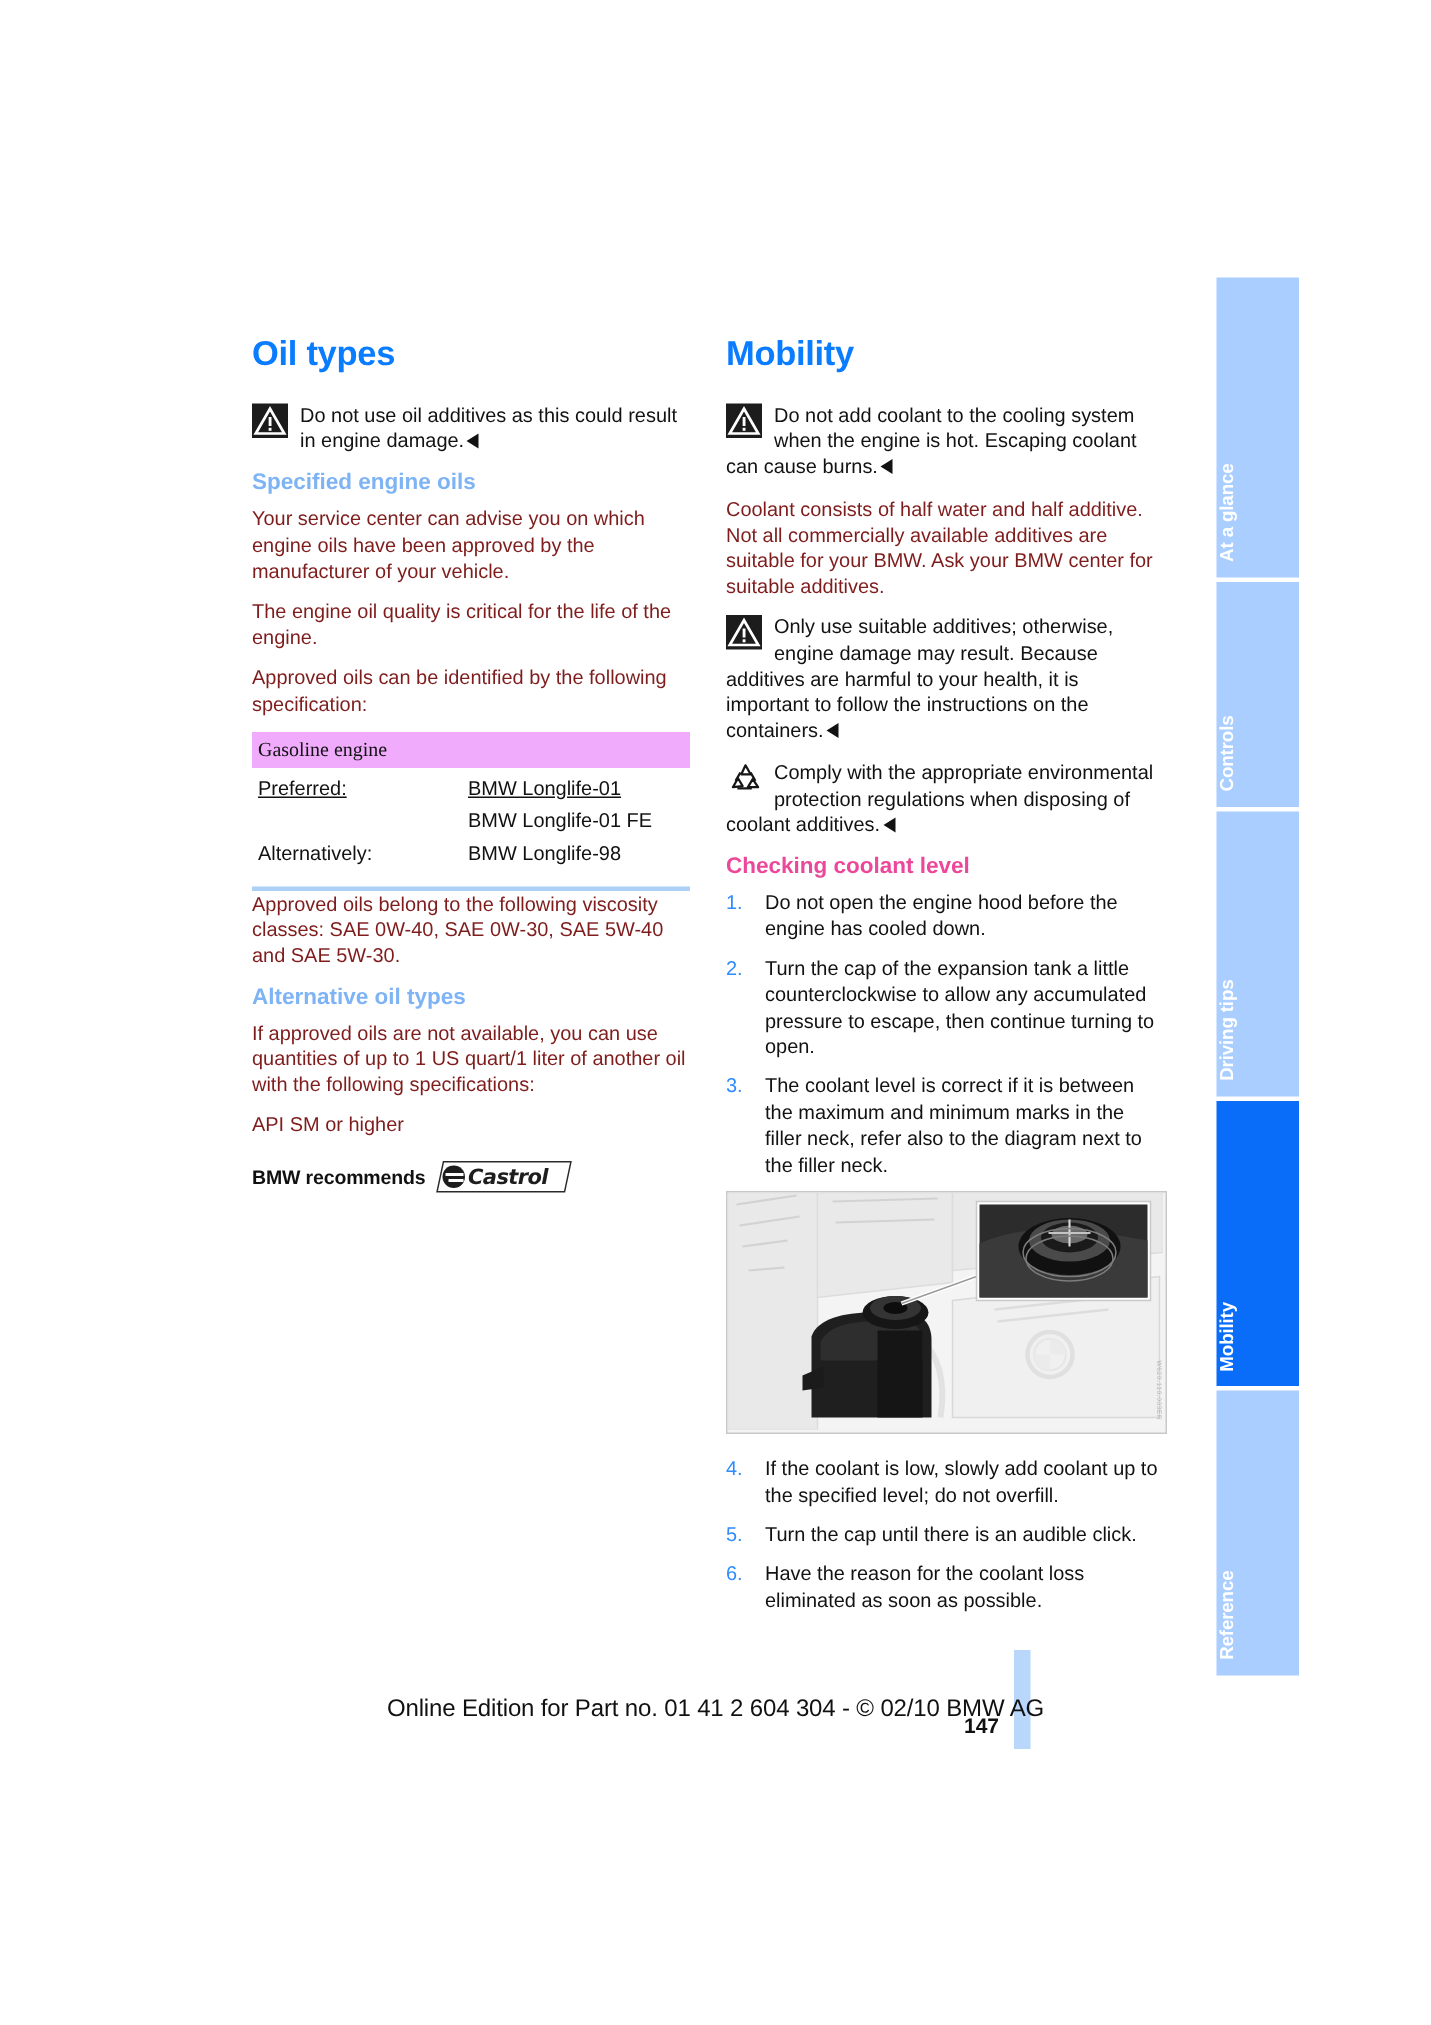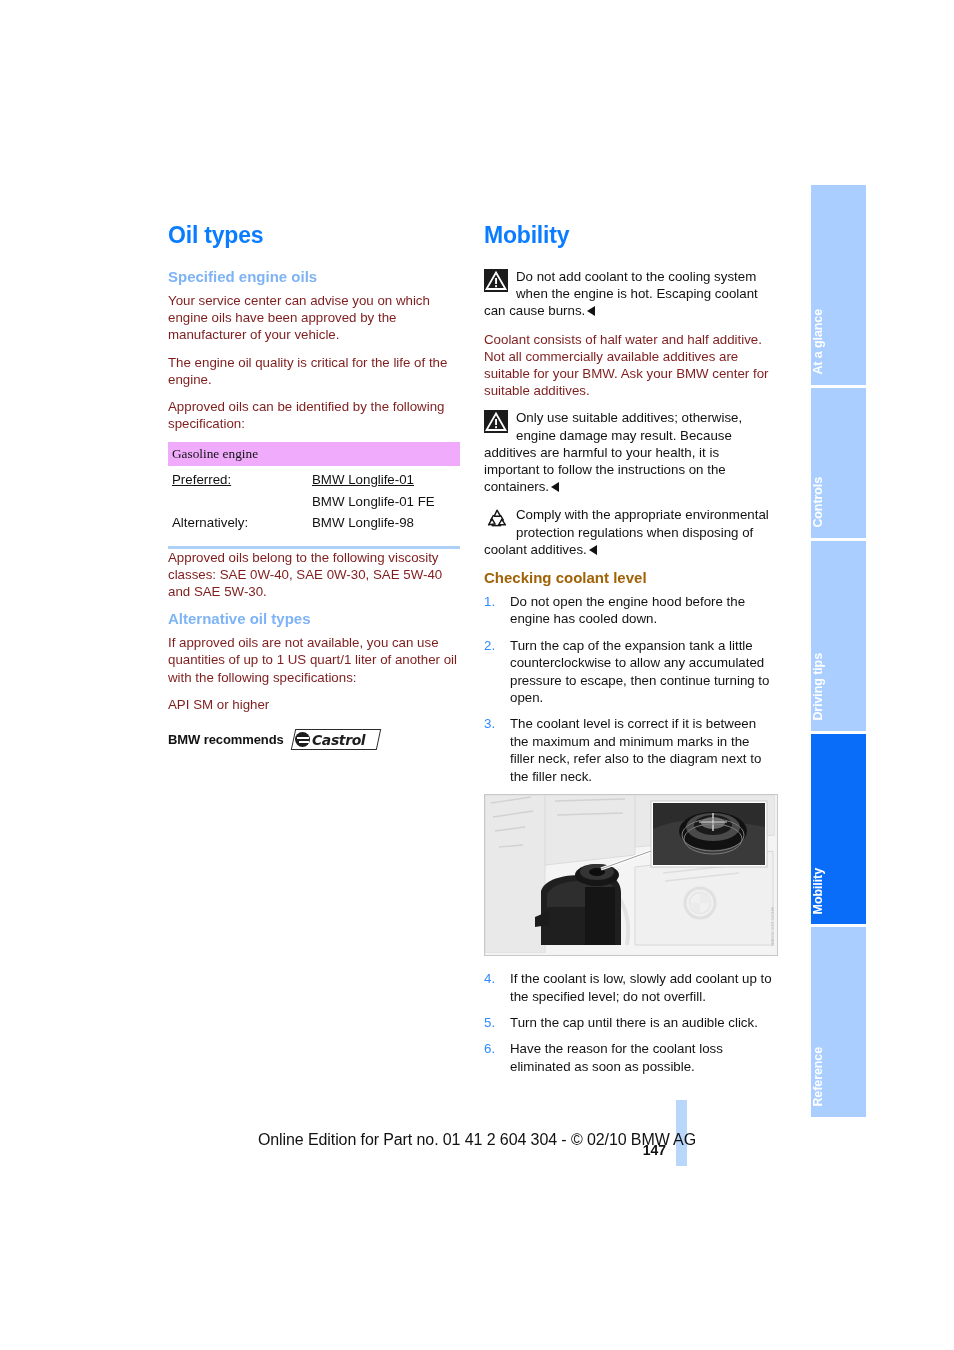--- a/index.html
+++ b/index.html
@@ -36,21 +36,21 @@
     line-height: 26px;
     font-weight: bold;
     color: #0a7cff;
     margin: 0 0 20px 0;
     letter-spacing: -0.2px;
   }
   h2.sub-title {
     font-size: 15px;
     line-height: 18px;
     font-weight: bold;
-    color: #a16207;
+    color: #ec4899;
     margin: 0 0 6px 0;
   }
   h2.sub-title.light {
     color: #7eb3f5;
   }
 
   
   p.body {
     font-size: 13.3px;
     line-height: 17.2px;
@@ -300,20 +300,32 @@
 </style>
 </head>
 <body>
 
 <div class="page">
 
   <div class="col col-left">
 
     <h1 class="section-title">Oil types</h1>
 
+    <div class="note">
+      <span class="note-icon">
+        <span class="icon-warning">
+          <svg width="24" height="23" viewBox="0 0 24 23">
+            <polygon points="12,3.5 21.5,20 2.5,20" fill="none" stroke="#ffffff" stroke-width="1.8"></polygon>
+            <rect x="11.1" y="9" width="1.9" height="6" fill="#ffffff"></rect>
+            <rect x="11.1" y="16.2" width="1.9" height="2" fill="#ffffff"></rect>
+          </svg>
+        </span>
+      </span>
+      <span class="note-text">Do not use oil additives as this could result in engine damage.</span><span class="endmark"></span>
+    </div>
 
     <h2 class="sub-title light">Specified engine oils</h2>
     <p class="body">Your service center can advise you on which engine oils have been approved by the manufacturer of your vehicle.</p>
     <p class="body">The engine oil quality is critical for the life of the engine.</p>
     <p class="body">Approved oils can be identified by the following specification:</p>
 
     <table class="spec-table">
       <tbody>
         <tr class="thead-row">
           <td colspan="2">Gasoline engine</td>

